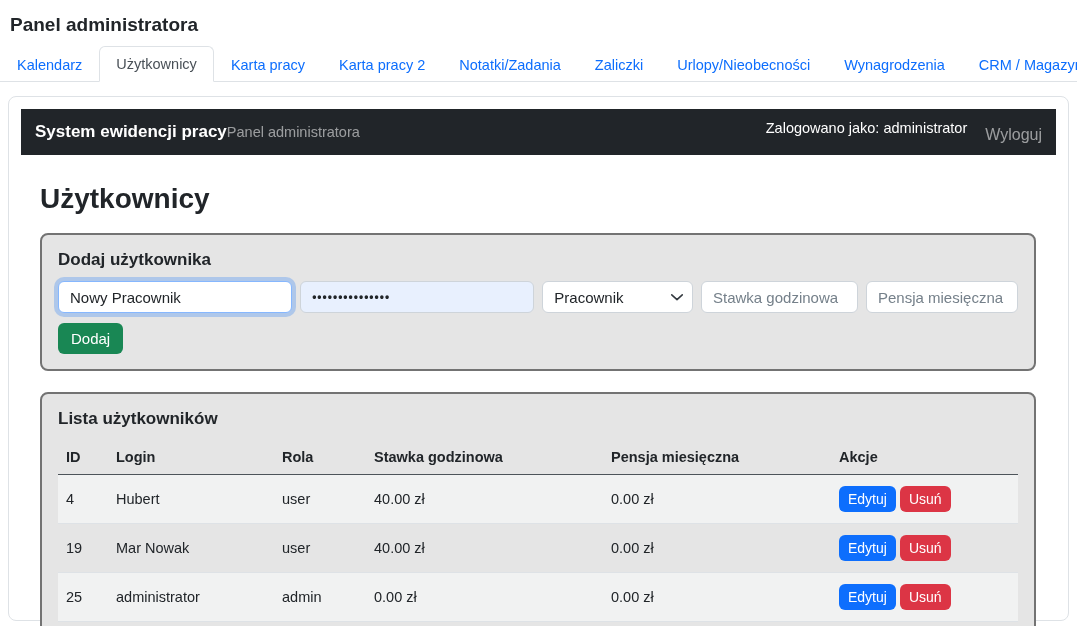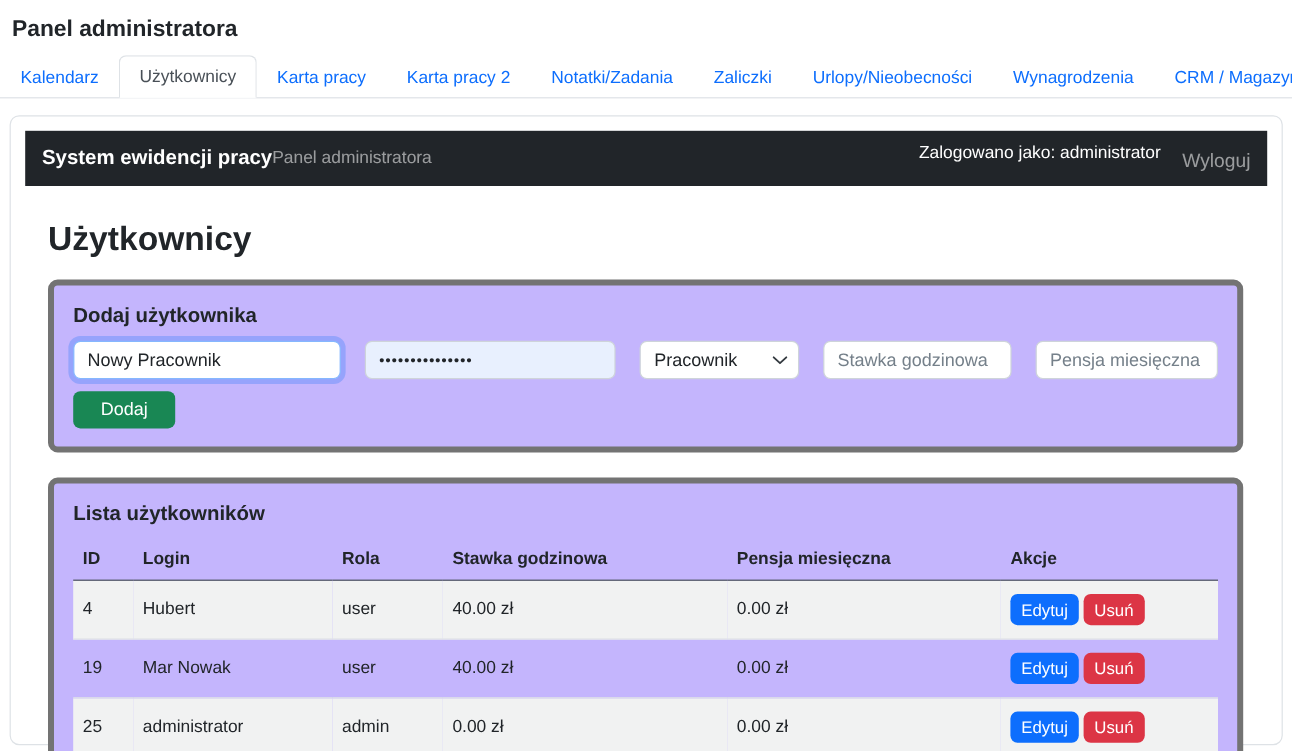--- a/index.html
+++ b/index.html
@@ -96,33 +96,33 @@
   .content { padding: 8px 32px 0 31px; }
 
   .section-heading {
     font-size: 28px;
     font-weight: 600;
     color: #212529;
     margin: 8px 0 18px 0;
   }
 
   .card {
-    border: 5px solid #737373;
+    border: 2px solid #737373;
     border-radius: 8px;
-    background: #c4b5fd;
+    background: #e5e5e5;
     padding: 15px 16px;
   }
   .card-title {
     font-size: 17px;
     font-weight: 700;
     margin-bottom: 11px;
   }
 
   
-  .form-row { display: flex; gap: 20px; }
+  .form-row { display: flex; gap: 8px; }
   .field {
     height: 32px;
     border: 1px solid #ced4da;
     border-radius: 6px;
     padding: 4px 11px;
     font-size: 15px;
     font-family: "Liberation Sans", sans-serif;
     color: #212529;
     background: #fff;
     outline: none;
@@ -164,21 +164,21 @@
     border: none;
     border-radius: 6px;
     color: #fff;
     cursor: pointer;
     font-family: "Liberation Sans", sans-serif;
   }
   .btn-add {
     margin-top: 10px;
     background: #198754;
     font-size: 15px;
-    padding: 7px 23px;
+    padding: 7px 13px;
   }
 
   
   .table-card { margin-top: 21px; }
   table.users {
     width: 100%;
     border-collapse: collapse;
     font-size: 14.5px;
   }
   table.users th {

